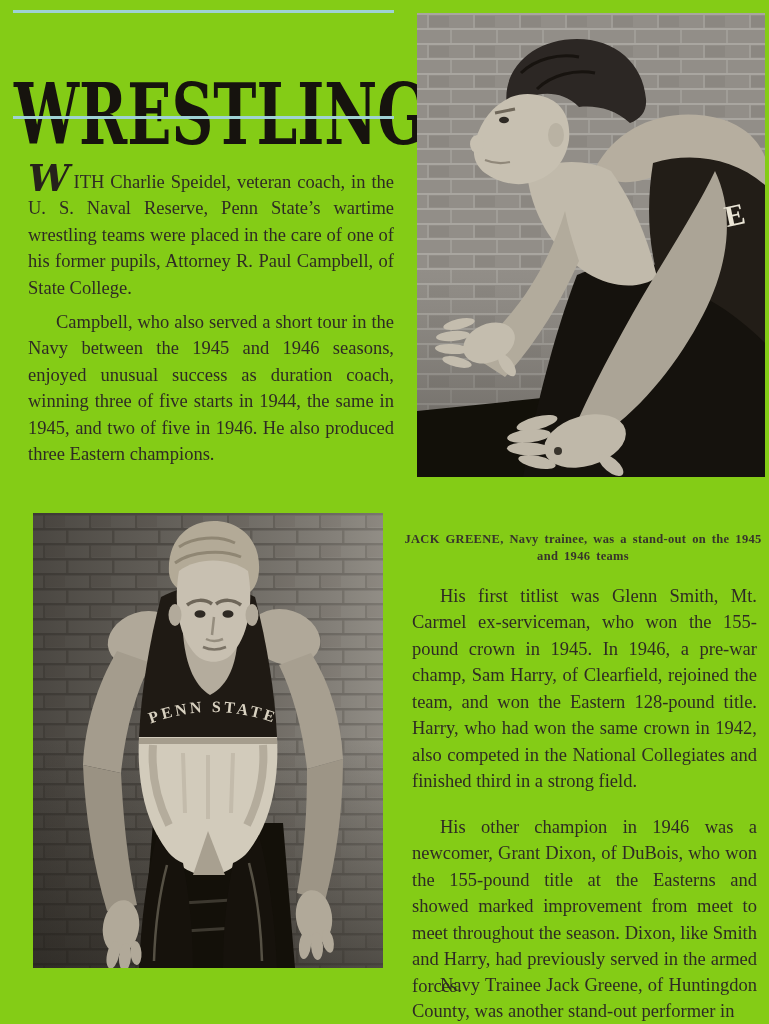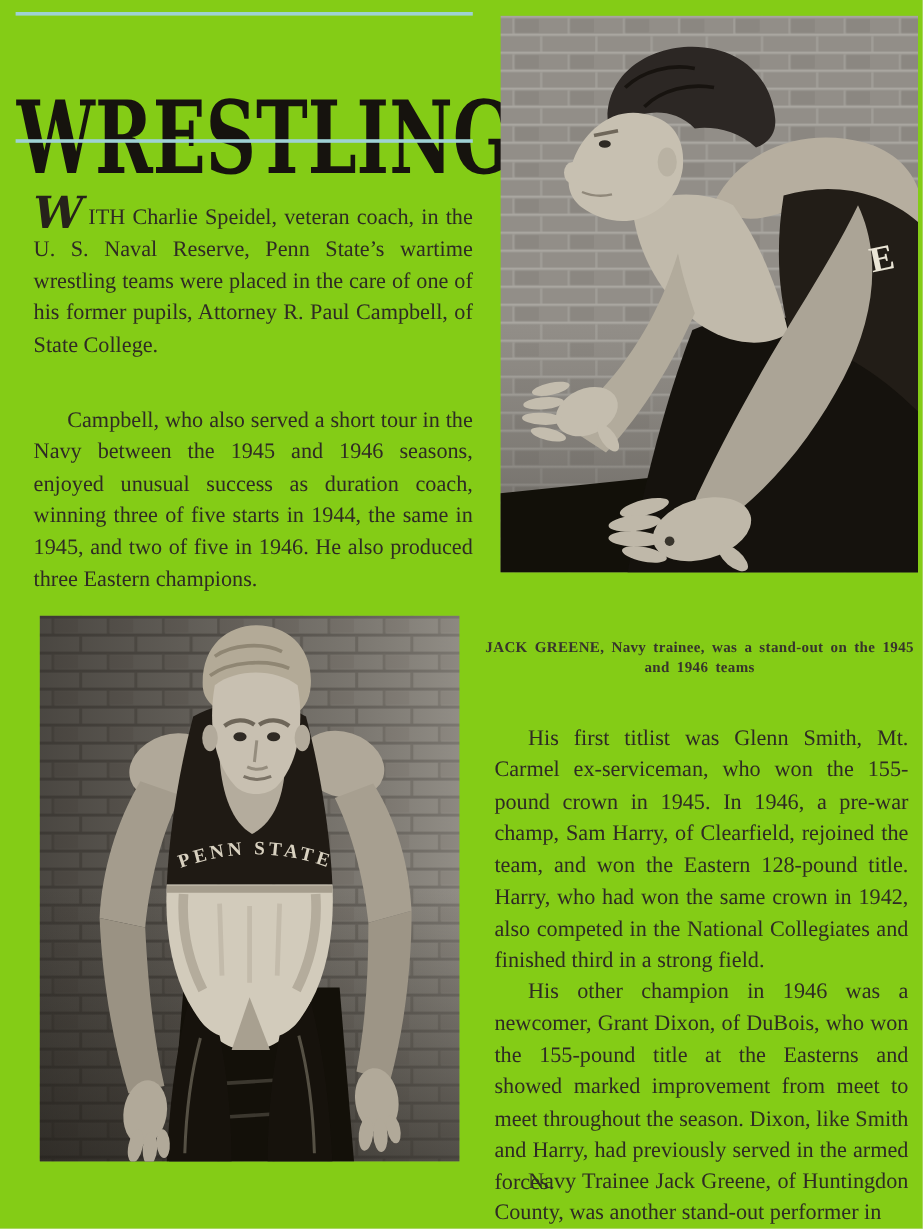--- a/index.html
+++ b/index.html
@@ -7,22 +7,22 @@
         font-family:"Liberation Serif",serif;color:#2f2b24;}
   .rule{position:absolute;left:13px;width:381px;height:3px;background:#9fd2d4;}
   #rule-top{top:10px}
   #rule-bottom{top:116px}
   .title{position:absolute;left:14px;top:14px;height:90px;line-height:90px;white-space:nowrap;
          font-family:"DejaVu Serif",serif;font-weight:700;font-size:84px;color:#16130e;
          transform:scaleX(0.69);transform-origin:0 50%;}
   .par{position:absolute;font-size:18.5px;line-height:26.5px;text-align:justify;color:#2f2b24;}
   .ind{text-indent:28px;}
   #p1{left:28px;top:150px;width:366px;}
-  #p2{left:28px;top:319px;width:366px;}
-  #p3{left:412px;top:584px;width:345px;font-family:Liberation Serif, serif;}
+  #p2{left:28px;top:290px;width:366px;}
+  #p3{left:412px;top:564px;width:345px;font-family:Liberation Serif, serif;}
   #p4{left:412px;top:795px;width:345px;}
   #p5{left:412px;top:953px;width:345px;}
   .dropcap{font-family:"DejaVu Serif",serif;font-style:italic;font-weight:700;
            font-size:37px;line-height:0;padding-right:4px;position:relative;top:3px;color:#26221b;}
   .caption{position:absolute;font-size:12.5px;line-height:16.5px;font-weight:bold;text-align:center;
            color:#37342c;letter-spacing:.3px;word-spacing:2.5px;margin-top:39px;}
   #capR{left:403px;top:492px;width:360px;}
   #capL{left:33px;top:986px;width:350px;}
   .photo{position:absolute;}
   #phR{left:417px;top:13px;width:348px;height:464px;}

